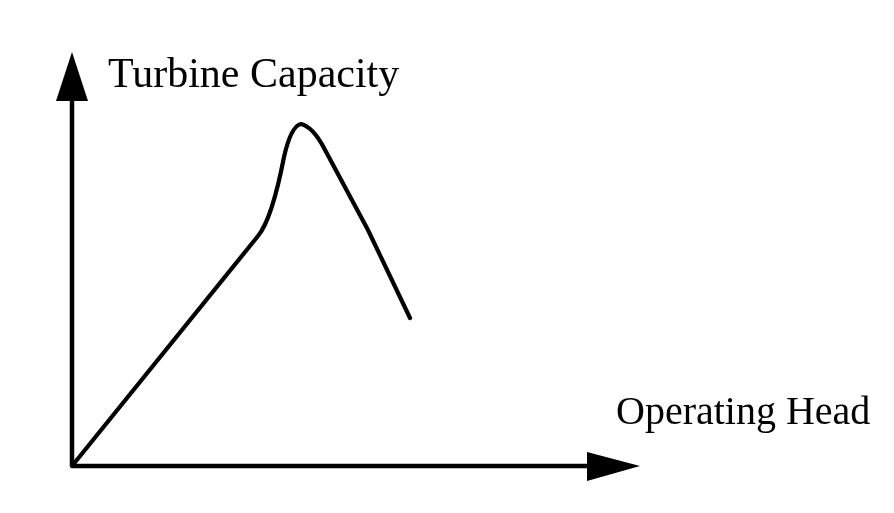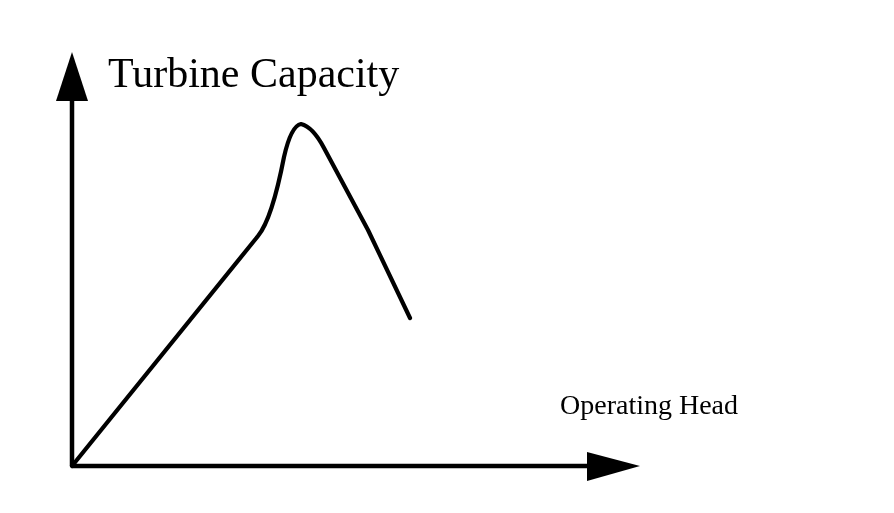--- a/index.html
+++ b/index.html
@@ -50,23 +50,23 @@
     font-family: "Liberation Serif", "DejaVu Serif", serif;
     font-weight: normal;
     line-height: 1;
   }
   #y-axis-title {
     left: 108px;
     top: 52px;
     font-size: 42px;
   }
   #x-axis-title {
-    left: 560px;
+    left: 616px;
     top: 391px;
-    font-size: 28px;
+    font-size: 40px;
   }
 </style>
 </head>
 <body>
 
 <div id="figure">
 
   <svg id="plot-svg" viewBox="0 0 894 513" xmlns="http://www.w3.org/2000/svg">
 
     <line class="axis-line" x1="72" y1="466" x2="72" y2="101"></line>

